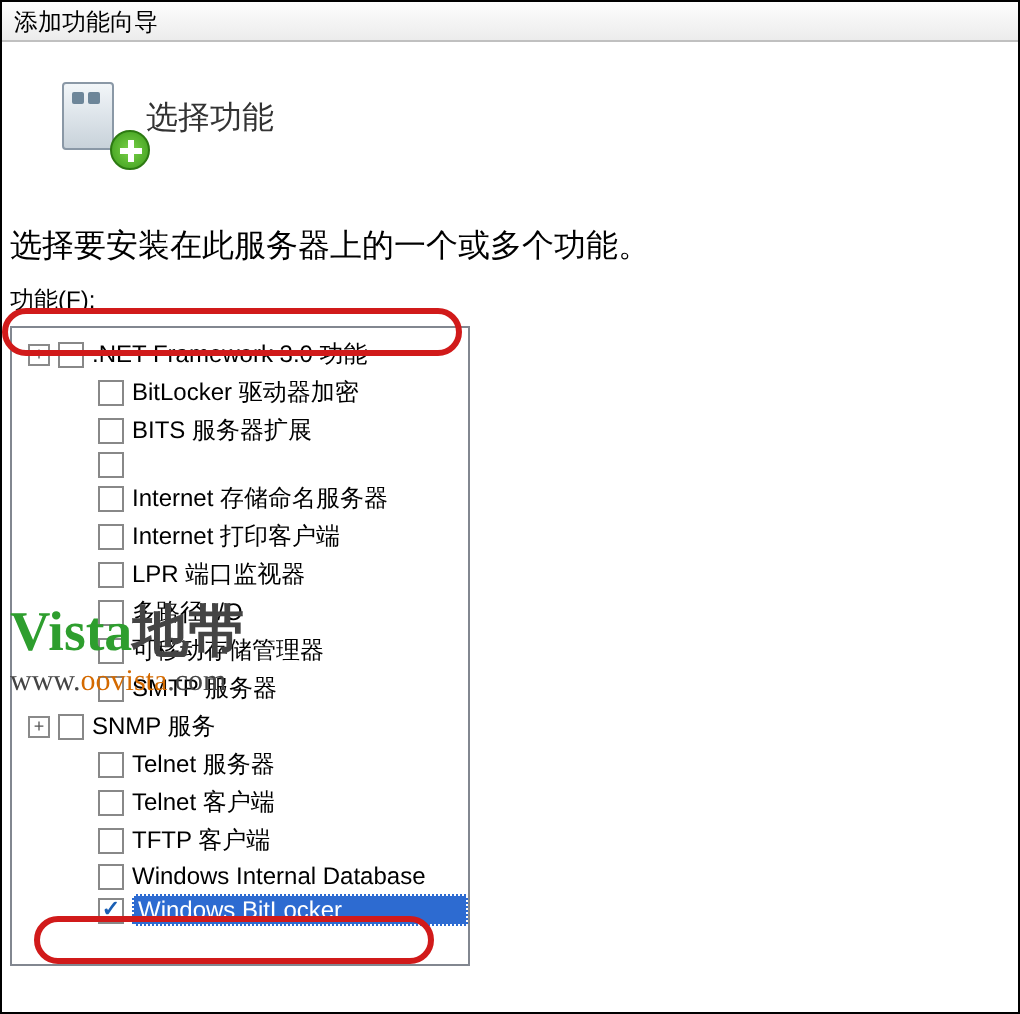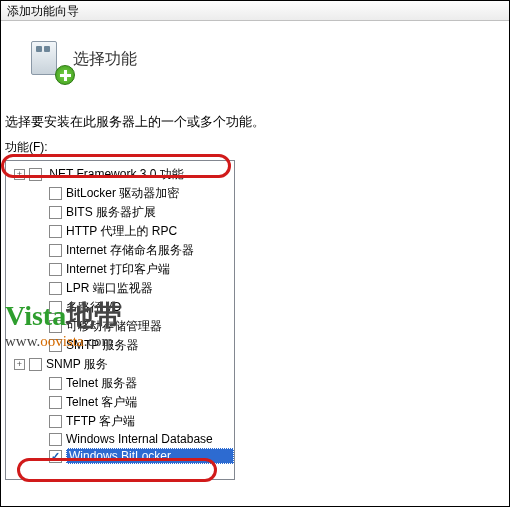--- a/index.html
+++ b/index.html
@@ -13,21 +13,21 @@
   .srv-plus { position:absolute; right:-2px; bottom:-2px; width:20px; height:20px; background:radial-gradient(circle,#7bd24a,#3b9b1a); border-radius:50%; border:1px solid #2d7a12; }
   .srv-plus::before, .srv-plus::after { content:""; position:absolute; background:#fff; }
   .srv-plus::before { left:8px; top:4px; width:3px; height:11px; }
   .srv-plus::after  { left:4px; top:8px; width:11px; height:3px; }
   .header-title { font-size: 16px; font-weight: normal; color: #333; }
   .body { display:flex; height: calc(100% - 110px); }
   .sidebar { width: 240px; padding-top: 6px; }
   .sidebar-item { padding: 4px 20px; font-size: 12px; color: #4a4a4a; cursor: pointer; }
   .sidebar-item.selected { background: linear-gradient(#3f9ee8,#1f7fd1); color: #fff; }
   .main { flex:1; padding: 6px 0 0 4px; position: relative; }
-  .intro { font-size: 13px; margin-bottom: 8px; }
+  .intro { font-size: 16px; margin-bottom: 8px; }
   .list-label { font-size: 12px; margin-bottom: 4px; }
   .tree { border:1px solid #828790; width: 230px; height: 320px; overflow:hidden; background:#fff; padding-top:4px; }
   .row { display:flex; align-items:center; gap:4px; padding:1px 0 1px 8px; font-size:12px; white-space:nowrap; cursor:default; }
   .row.indent { padding-left: 28px; }
   .expander { width:11px; height:11px; border:1px solid #8a8a8a; font-size:9px; line-height:9px; text-align:center; color:#555; background:#fff; cursor:pointer; flex-shrink:0; }
   .expander.empty { border:0; }
   .chk { width:13px; height:13px; border:1px solid #888; background:#fff; flex-shrink:0; display:flex; align-items:center; justify-content:center; cursor:pointer; }
   .chk.checked::before { content:"✓"; font-size:11px; color:#1a5fb4; font-weight:bold; line-height:1; }
   .rlabel { flex:1; overflow:hidden; text-overflow:clip; }
   .row.selected .rlabel { background:#2d6bd1; color:#fff; border:1px dotted #fff; padding:0 2px; }
@@ -72,21 +72,20 @@
             <div class="rlabel">BitLocker 驱动器加密</div>
           </div>
           <div class="row indent">
             <div class="expander empty"></div>
             <div class="chk"></div>
             <div class="rlabel">BITS 服务器扩展</div>
           </div>
           <div class="row indent">
             <div class="expander empty"></div>
             <div class="chk"></div>
-            <div class="rlabel">HTTP 代理上的 RPC</div>
           </div>
           <div class="row indent">
             <div class="expander empty"></div>
             <div class="chk"></div>
             <div class="rlabel">Internet 存储命名服务器</div>
           </div>
           <div class="row indent">
             <div class="expander empty"></div>
             <div class="chk"></div>
             <div class="rlabel">Internet 打印客户端</div>

